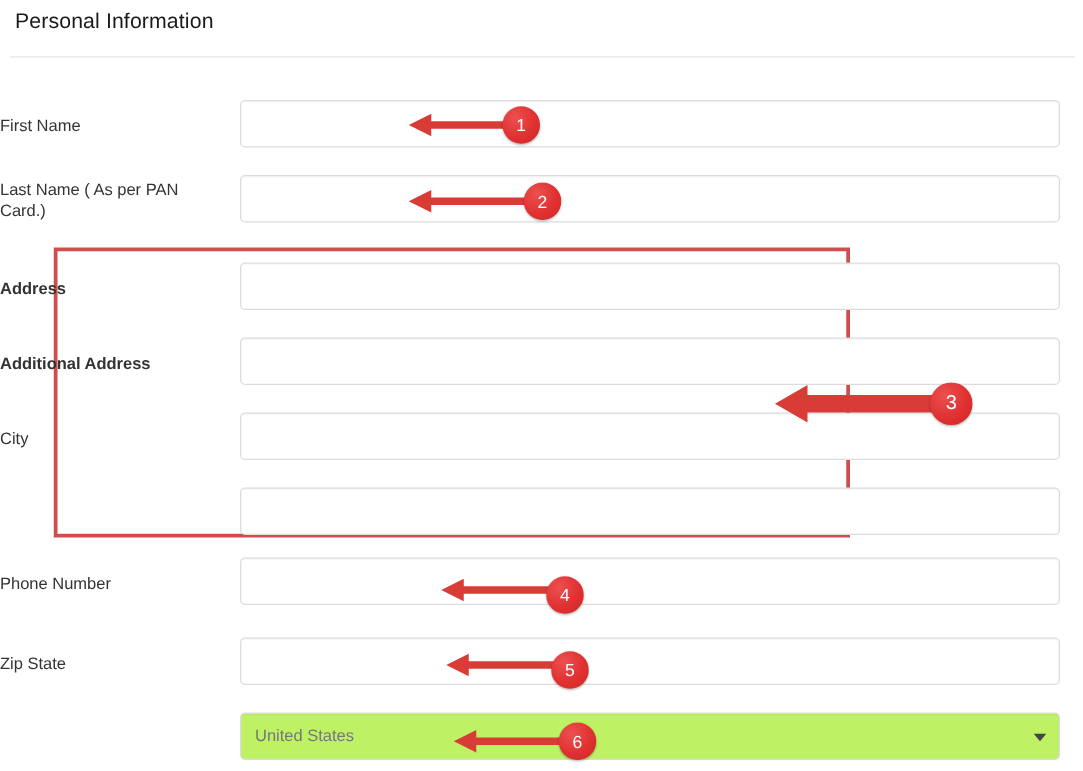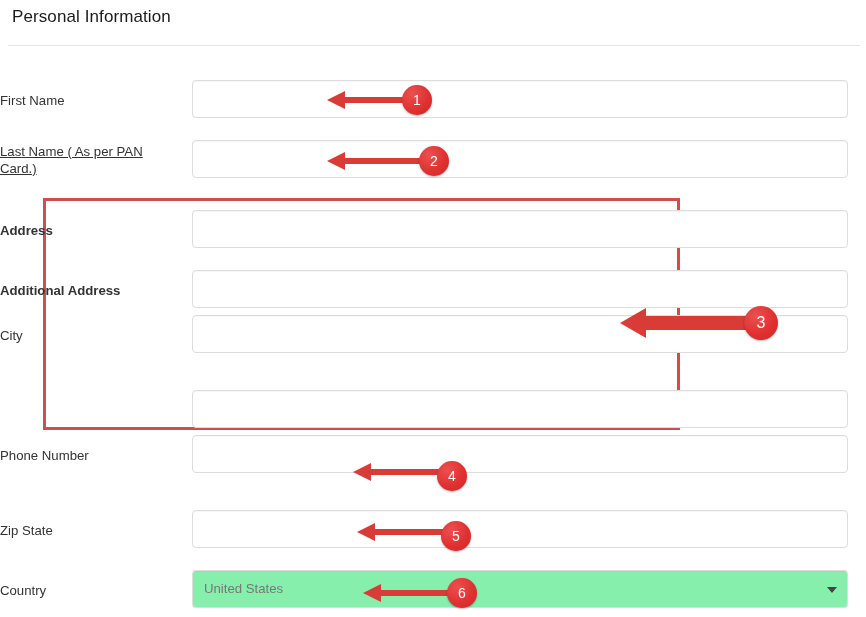--- a/index.html
+++ b/index.html
@@ -61,36 +61,35 @@
     width: 175px;
     font-size: 13.2px;
     color: #333333;
     line-height: 17px;
   }
   .field-label.one-line {
     top: 12px;
   }
   .field-label.two-line {
     top: 3px;
-    text-decoration: underline;
   }
   .field-input {
     position: absolute;
     left: 192px;
     top: 0;
     width: 656px;
     height: 38px;
     box-sizing: border-box;
     background: #ffffff;
     border: 1px solid #dcdcdc;
     border-radius: 4px;
     box-shadow: inset 0 1px 1px rgba(0,0,0,0.035);
   }
   .field-input.select {
-    background: #86efac;
+    background: #bef264;
   }
   .select-value {
     position: absolute;
     left: 11px;
     top: 10px;
     font-size: 13.2px;
     color: #777777;
     white-space: nowrap;
   }
   .select-caret {
@@ -161,41 +160,40 @@
     <div class="form-row" style="top:155px;font-weight:bold;">
       <div class="field-label one-line">Address</div>
       <div class="field-input"></div>
     </div>
 
     <div class="form-row" style="top:215px;font-weight:bold;">
       <div class="field-label one-line">Additional Address</div>
       <div class="field-input"></div>
     </div>
 
-    <div class="form-row" style="top:260px;">
+    <div class="form-row" style="top:275px;">
       <div class="field-label one-line">City</div>
       <div class="field-input"></div>
     </div>
 
     <div class="form-row" style="top:335px;">
       <div class="field-input"></div>
     </div>
 
-    <div class="form-row" style="top:380px;">
+    <div class="form-row" style="top:391px;">
       <div class="field-label one-line">Phone Number</div>
       <div class="field-input"></div>
     </div>
 
     <div class="form-row" style="top:455px;">
       <div class="field-label one-line">Zip State</div>
       <div class="field-input"></div>
     </div>
 
     <div class="form-row" style="top:515px;">
-      <div class="field-label one-line">Country</div>
       <div class="field-input select">
         <span class="select-value">United States</span>
         <span class="select-caret"></span>
       </div>
     </div>
 
   </div>
 
   <div class="annotation" style="left:327px; top:88px;">
     <svg width="86" height="24" viewBox="0 0 86 24">

